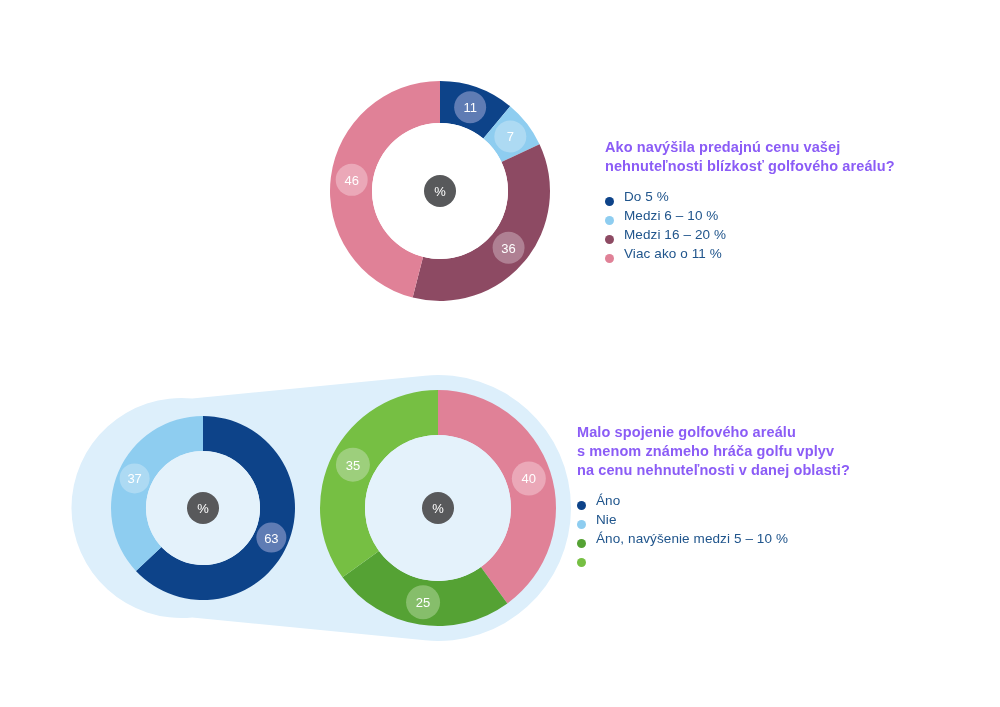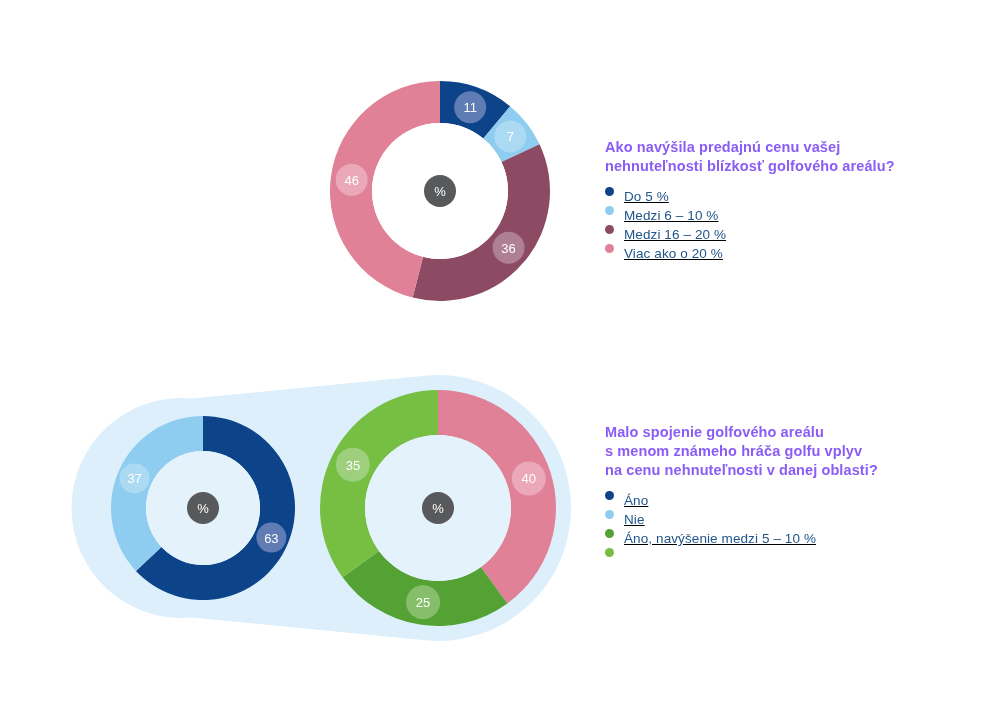--- a/index.html
+++ b/index.html
@@ -35,24 +35,23 @@
     font-size: 14.5px;
     line-height: 19px;
     letter-spacing: 0.1px;
     white-space: pre-line;
   }
   .legend-items {
     margin-top: 11px;
   }
   .legend-row {
     display: flex;
-    align-items: flex-start;
+    align-items: flex-end;
     height: 19px;
     margin-bottom: 0px;
-    text-decoration: underline;
   }
   .legend-row.gap-before {
     margin-top: 12px;
   }
   .legend-dot {
     width: 9px;
     height: 9px;
     border-radius: 50%;
     flex: 0 0 auto;
     margin-right: 10px;
@@ -172,26 +171,26 @@
         <div class="legend-row">
           <span class="legend-dot" style="background: rgb(142, 205, 240);"></span>
           <span class="legend-label">Medzi 6 – 10 %</span>
         </div>
         <div class="legend-row">
           <span class="legend-dot" style="background: rgb(141, 74, 99);"></span>
           <span class="legend-label">Medzi 16 – 20 %</span>
         </div>
         <div class="legend-row">
           <span class="legend-dot" style="background: rgb(224, 129, 151);"></span>
-          <span class="legend-label">Viac ako o 20 %</span>
+          <span class="legend-label">Viac ako o 11 %</span>
         </div>
       </div>
   </div>
 
-  <div class="legend-block" style="left:605px; top:423px; width:360px;">
+  <div class="legend-block" style="left:577px; top:423px; width:360px;">
     <div class="legend-title">Malo spojenie golfového areálu
 s menom známeho hráča golfu vplyv
 na cenu nehnuteľnosti v danej oblasti?</div>
     <div class="legend-items" id="legend-bottom-items">
         <div class="legend-row">
           <span class="legend-dot" style="background: rgb(13, 67, 137);"></span>
           <span class="legend-label">Áno</span>
         </div>
         <div class="legend-row">
           <span class="legend-dot" style="background: rgb(142, 205, 240);"></span>

